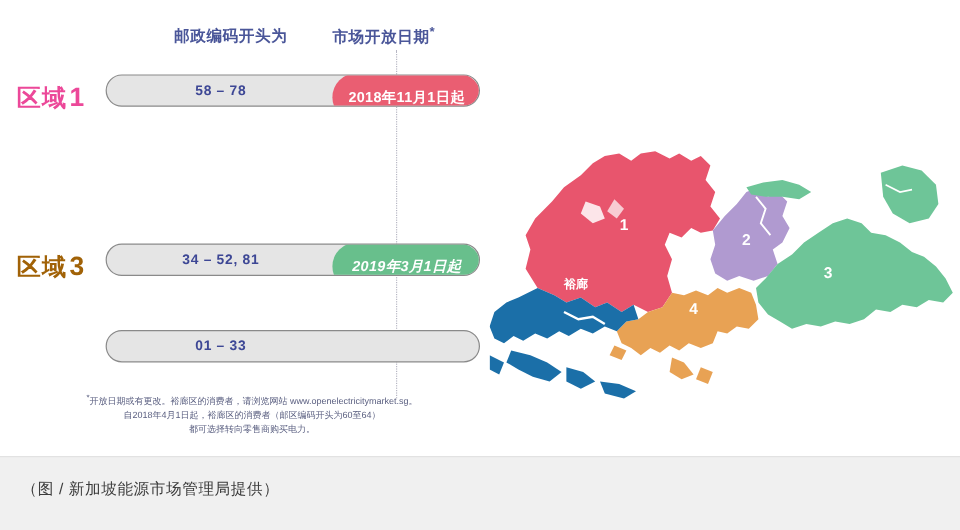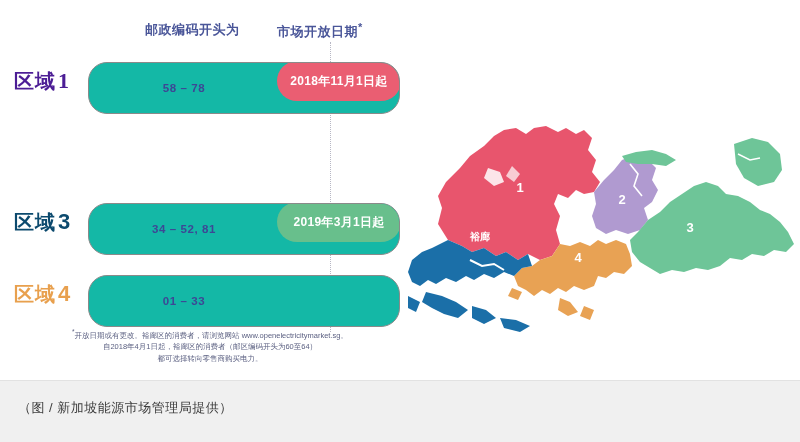--- a/index.html
+++ b/index.html
@@ -40,24 +40,24 @@
 
   .zone-label{
     position:absolute;left:14px;top:6px;
     font-size:20px;font-weight:bold;white-space:nowrap;
     letter-spacing:1px;
   }
   .zone-label .num{font-size:22px;margin-left:2px;}
 
   .pill{
     position:absolute;left:88px;top:0;
-    width:312px;height:52px;
+    width:312px;height:27px;
     border:1.5px solid #8a8a8a;
     border-radius:19px;
-    background:#14b8a6;
+    background:#e5e5e5;
     box-sizing:border-box;
     overflow:hidden;
   }
   .pill-codes{
     position:absolute;left:0;top:0;right:0;bottom:0;
     display:flex;align-items:center;justify-content:center;
     padding-right:120px;
     font-size:11.5px;font-weight:bold;color:#3d4795;
     letter-spacing:.6px;white-space:nowrap;
   }
@@ -112,38 +112,37 @@
 <body>
 
 <div id="infographic">
 
   <div class="col-head" id="head-postal">邮政编码开头为</div>
   <div class="col-head" id="head-date"><span>市场开放日期</span><span class="star">*</span></div>
 
   <div id="guide"></div>
 
   <div class="row" id="row-1">
-    <div class="zone-label" style="color: #4c1d95; font-family: Liberation Serif, serif;"><span>区域</span><span class="num">1</span></div>
+    <div class="zone-label" style="color: #ec4899;"><span>区域</span><span class="num">1</span></div>
     <div class="pill">
       <div class="pill-codes">58 – 78</div>
       <div class="pill-date" style="background: rgb(234, 94, 114);">2018年11月1日起</div>
     </div>
   </div>
 
 
   <div class="row" id="row-3">
-    <div class="zone-label" style="color: #0c4a6e; text-align: right;"><span>区域</span><span class="num">3</span></div>
+    <div class="zone-label" style="color: #a16207; text-align: right;"><span>区域</span><span class="num">3</span></div>
     <div class="pill">
       <div class="pill-codes">34 – 52, 81</div>
-      <div class="pill-date" style="background: rgb(104, 191, 140);">2019年3月1日起</div>
+      <div class="pill-date" style="background: rgb(104, 191, 140); font-style: italic;">2019年3月1日起</div>
     </div>
   </div>
 
   <div class="row" id="row-4">
-    <div class="zone-label" style="color: rgb(232, 160, 78);"><span>区域</span><span class="num">4</span></div>
     <div class="pill">
       <div class="pill-codes">01 – 33</div>
     </div>
   </div>
 
   <div id="footnote">
     <span class="ln"><span class="star">*</span><span>开放日期或有更改。裕廊区的消费者，请浏览网站 www.openelectricitymarket.sg。</span></span>
     <span class="ln">自2018年4月1日起，裕廊区的消费者（邮区编码开头为60至64）</span>
     <span class="ln">都可选择转向零售商购买电力。</span>
   </div>

